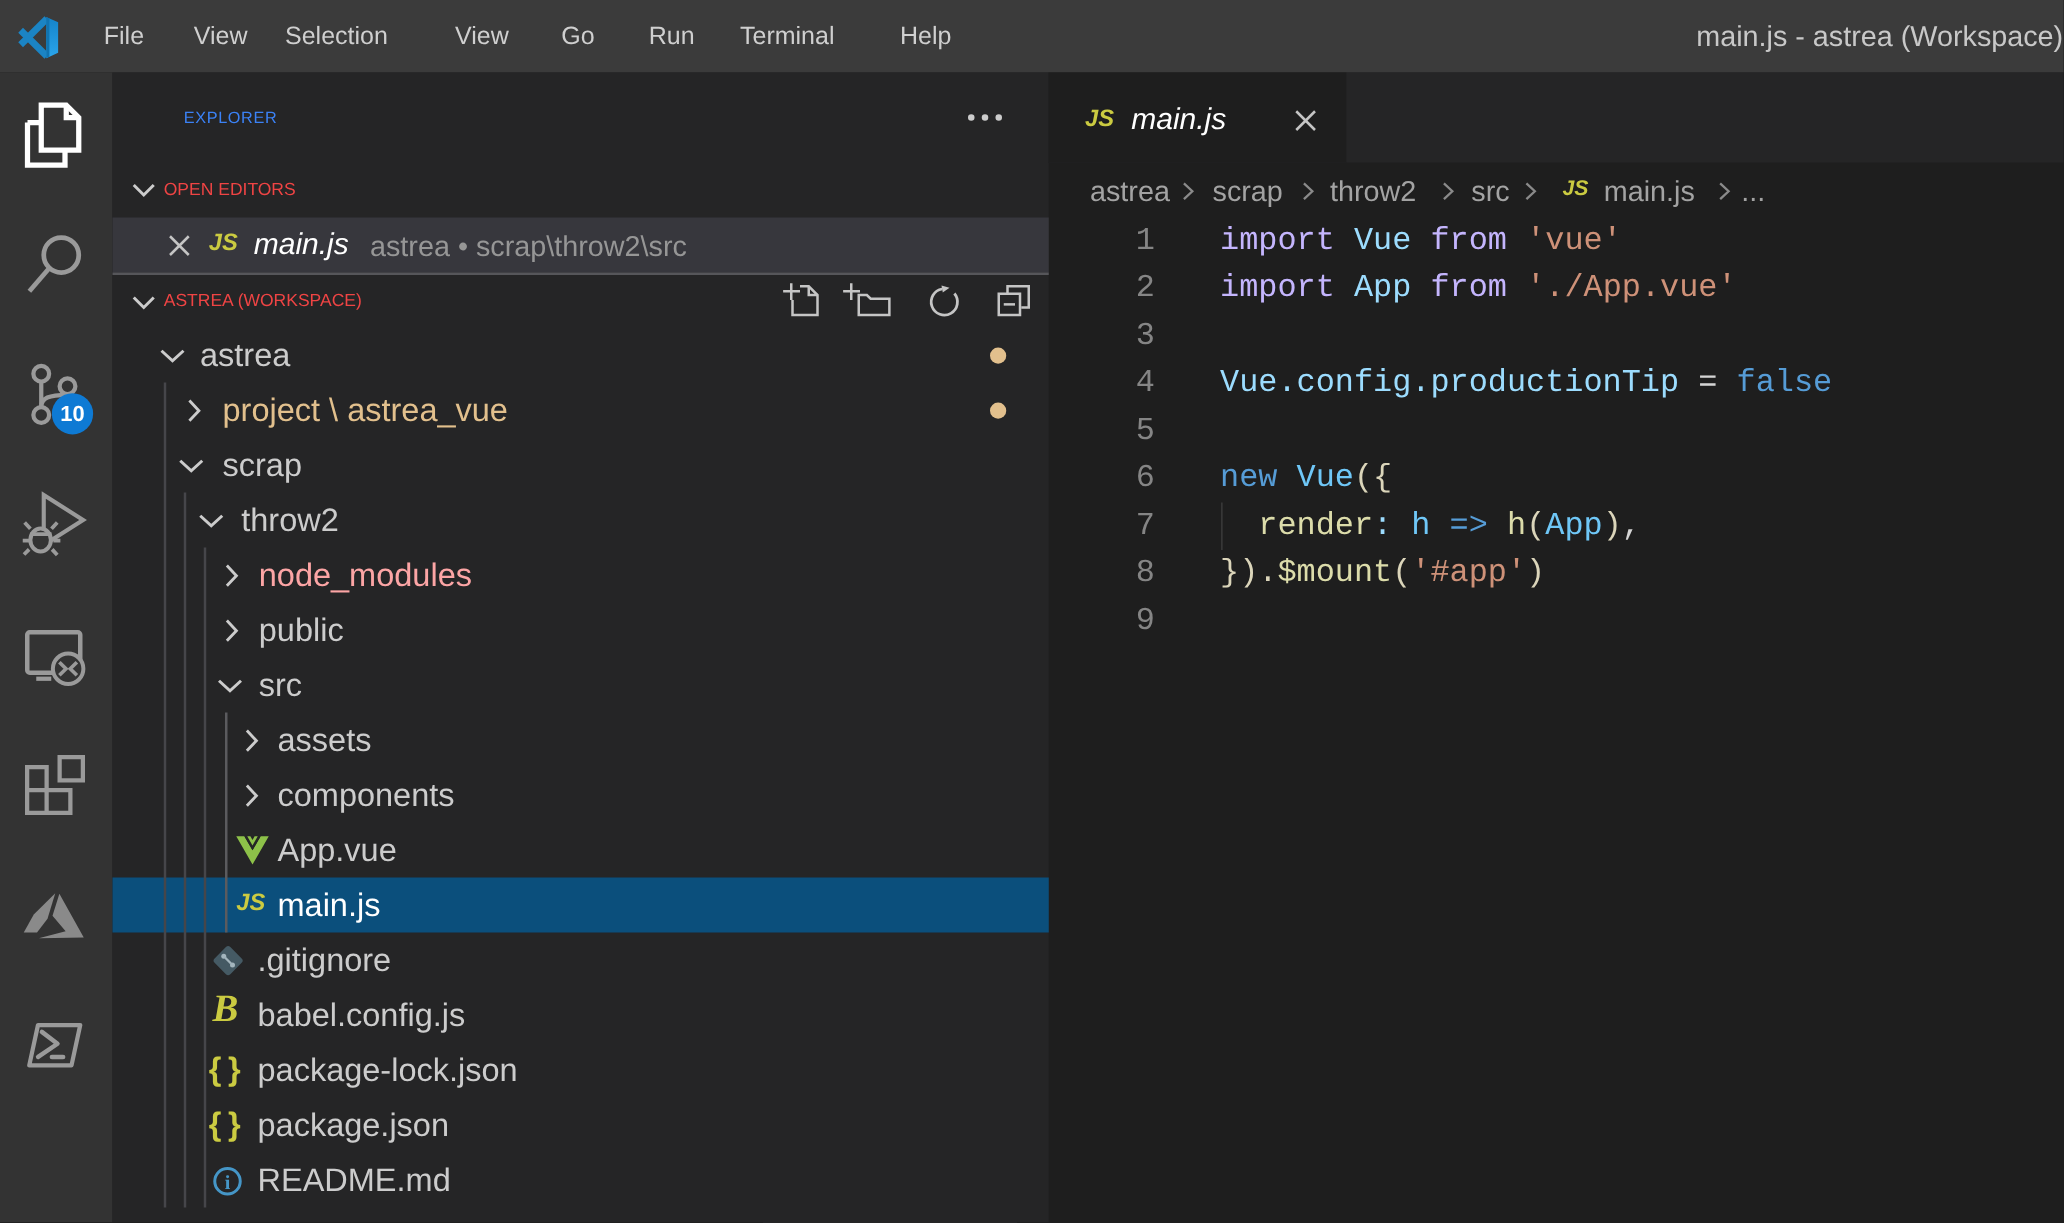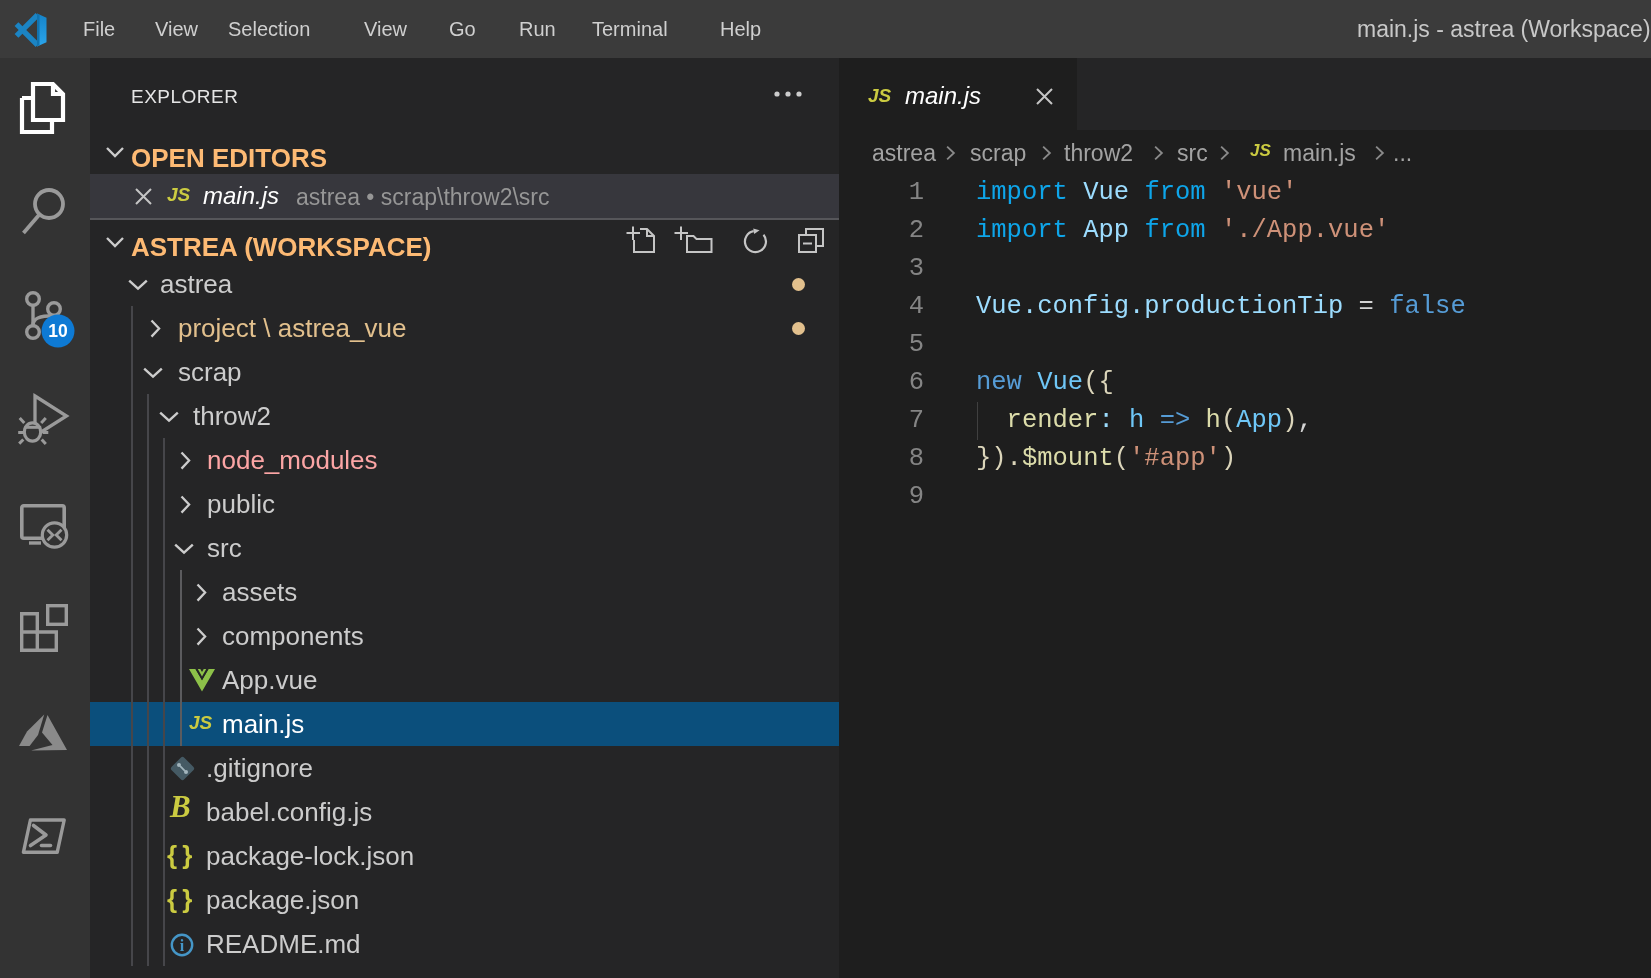--- a/index.html
+++ b/index.html
@@ -11,25 +11,25 @@
   #titletext{position:absolute;left:1357px;top:0;height:42px;line-height:58px;color:#c8c8c8;font-size:23px;white-space:nowrap;}
   #actbar{left:0;top:58px;width:90px;height:920px;background:#333333;}
   #sidebar{left:90px;top:58px;width:749px;height:920px;background:#252526;}
   #tabstrip{left:839px;top:58px;width:812px;height:72px;background:#252526;}
   #tab{left:839px;top:58px;width:238px;height:72px;background:#1e1e1e;}
   .lbl{position:absolute;white-space:pre;}
   .row{position:absolute;left:90px;width:749px;height:44px;}
   .rtxt{position:absolute;top:0;height:44px;line-height:44px;font-size:26px;color:#cccccc;white-space:pre;}
   .guide{position:absolute;width:1.5px;background:#46464a;}
   svg{position:absolute;overflow:visible;}
-  .hdr{position:absolute;color:#fdba74;font-weight:700;font-size:26px;}
+  .hdr{position:absolute;color:#ef4444;font-weight:400;font-size:14px;}
   #code,#lnums{position:absolute;top:174px;margin:0;font-family:"Liberation Mono",monospace;font-size:25.5px;line-height:38px;white-space:pre;}
   #lnums{left:839px;width:85px;text-align:right;color:#858585;}
   #code{left:976px;color:#d4d4d4;}
-  .k{color:#0ea5e9;} .v{color:#9cdcfe;} .s{color:#ce9178;} .b{color:#569cd6;text-align:center;}
+  .k{color:#c4b5fd;} .v{color:#9cdcfe;} .s{color:#ce9178;} .b{color:#569cd6;text-align:center;}
   .f{color:#dcdcaa;} .w{color:#d4d4d4;} .br{color:#dbd5ba;}
 </style>
 </head>
 <body>
 <div class="abs" id="titlebar"></div>
 <svg id="logo" style="left:14px;top:13px" width="33" height="34" viewBox="0 0 33 34">
   <defs>
       <linearGradient id="vg" x1="0" y1="0" x2="0" y2="1">
     <stop offset="0" stop-color="#1583c8"></stop>
         <stop offset="1" stop-color="#2aa5ec"></stop>
@@ -98,21 +98,21 @@
   <path d="M30.5,5 L50,40 L14,40.5 L35.5,35 L25,22.5 Z" fill="#8a8a8a"></path>
 </svg>
 
 <svg style="left:20px;top:816px" width="48" height="40" viewBox="0 0 48 40">
   <path d="M10.4,4 H44.2 L37.2,36.3 H3.4 Z" fill="none" stroke="#9a9a9a" stroke-width="3.4" stroke-linejoin="round"></path>
   <path d="M13.5,9.5 L26,19 L10.5,29.5" fill="none" stroke="#9a9a9a" stroke-width="3.6" stroke-linecap="round" stroke-linejoin="round"></path>
   <path d="M21.5,29.5 H30.5" stroke="#9a9a9a" stroke-width="3.6" stroke-linecap="round"></path>
 </svg>
 
 <div class="abs" id="sidebar"></div>
-<div class="lbl" style="left:131px;top:86px;font-size:19px;color:#e5e5e5;letter-spacing:0.5px">EXPLORER</div>
+<div class="lbl" style="left:147px;top:86px;font-size:13px;color:#3b82f6;letter-spacing:0.5px">EXPLORER</div>
 <svg style="left:773px;top:90px" width="34" height="8" viewBox="0 0 34 8">
   <circle cx="4" cy="4" r="2.6" fill="#cccccc"></circle>
     <circle cx="15" cy="4" r="2.6" fill="#cccccc"></circle>
     <circle cx="26" cy="4" r="2.6" fill="#cccccc"></circle>
 </svg>
 
 <svg style="left:105px;top:146px" width="20" height="12" viewBox="0 0 20 12">
   <path d="M2,2 L10,10 L18,2" fill="none" stroke="#cccccc" stroke-width="2.4"></path>
 </svg>
 <div class="hdr" style="left:131px;top:143px">OPEN EDITORS</div>

